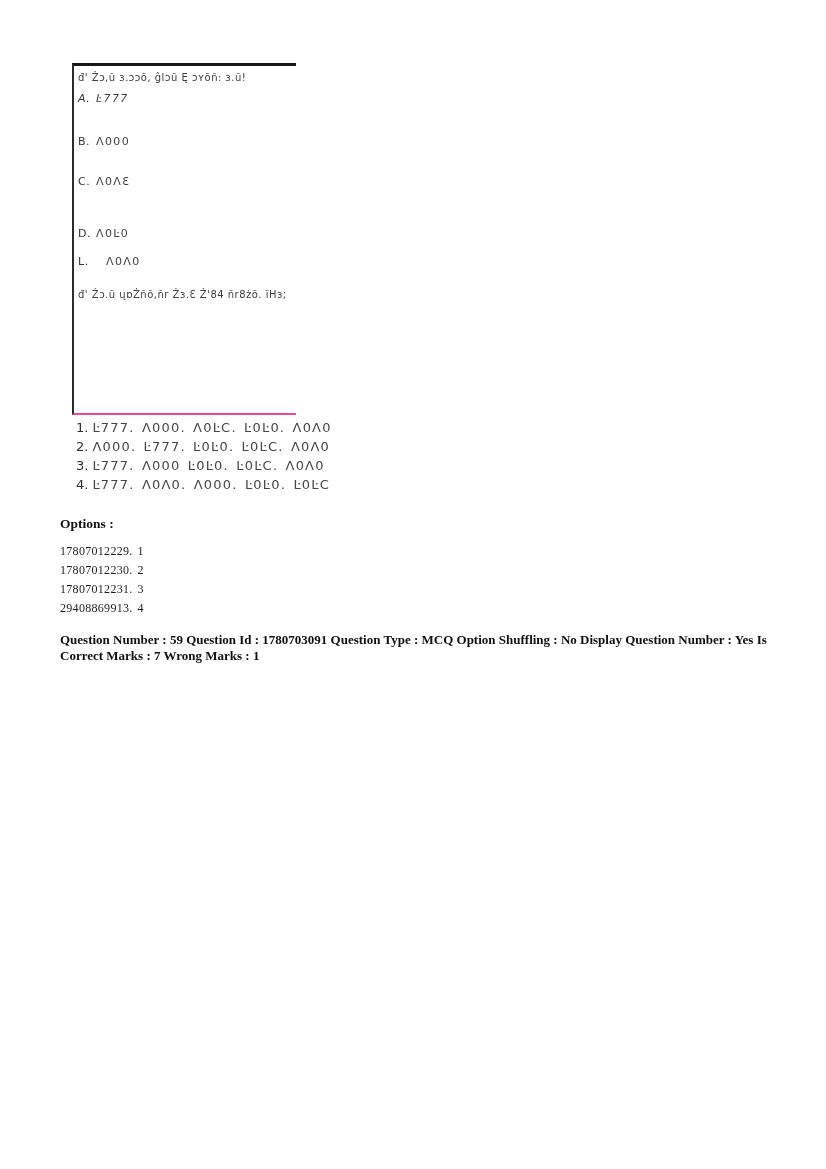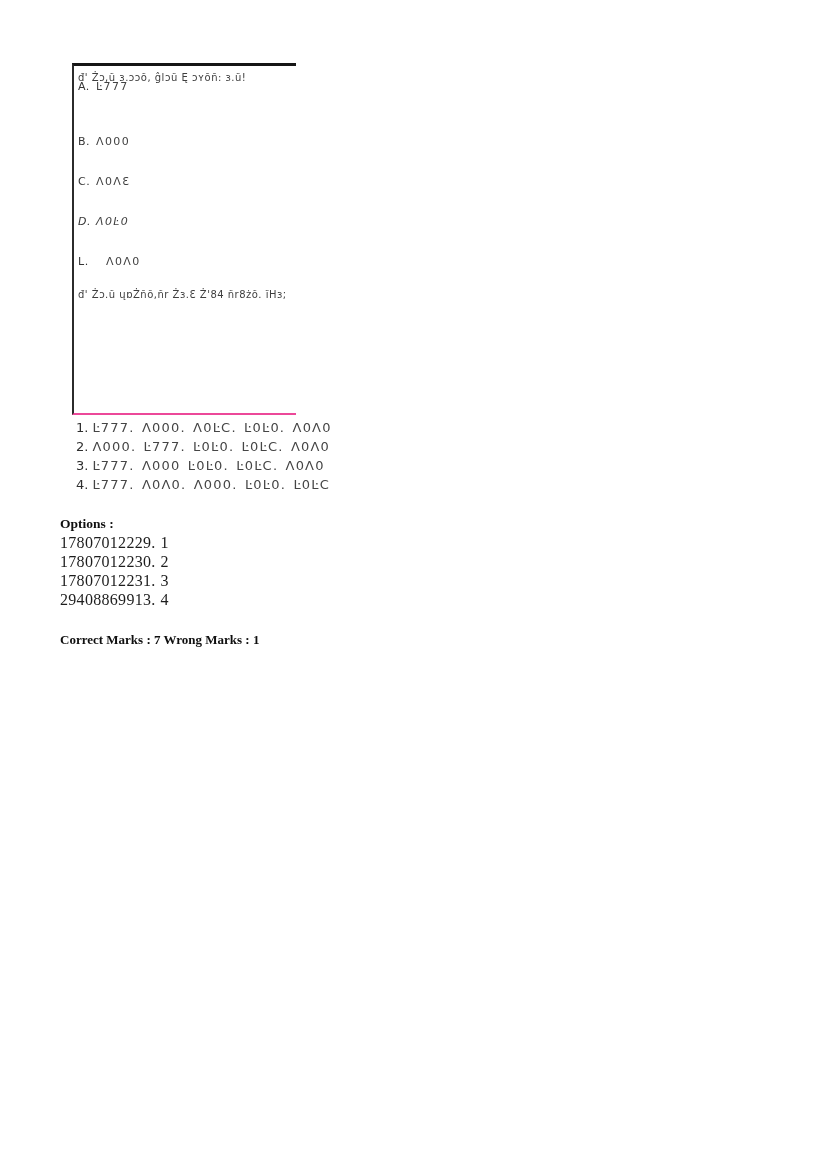--- a/index.html
+++ b/index.html
@@ -26,34 +26,34 @@
     letter-spacing:0.5px;
     white-space:nowrap;
   }
   .qline{position:absolute;left:4px;font-size:10px;}
   .qline.top{top:6px;}
   .qline.bottom{top:223px;}
   .choice{position:absolute;left:4px;font-size:11px;}
   .choice .clabel{display:inline-block;width:18px;color:#353535;}
   .choice .cvalue{letter-spacing:1.4px;color:#424242;}
   .choice.e .cvalue{margin-left:10px;}
-  .c-a{top:14px;}
+  .c-a{top:26px;font-style:italic;}
   .c-b{top:69px;}
   .c-c{top:109px;}
-  .c-d{top:149px;font-style:italic;}
+  .c-d{top:161px;}
   .c-e{top:189px;}
   
   .answers{position:absolute;left:76px;top:420px;}
   .ans{height:19px;font-size:13px;color:#3a3a3a;white-space:nowrap;}
   .ans .anum{display:inline-block;margin-right:4px;color:#2e2e2e;}
   .ans .aval{letter-spacing:1.2px;word-spacing:2px;color:#454545;}
   
   .opts{position:absolute;left:60px;top:516px;font-family:"Liberation Serif", serif;}
-  .opts-heading{font-size:13.5px;font-weight:bold;color:#111;margin-bottom:2px;}
-  .opt-row{font-size:16px;color:#1d1d1d;height:19px;white-space:nowrap;}
+  .opts-heading{font-size:13.5px;font-weight:bold;color:#111;margin-bottom:12px;}
+  .opt-row{font-size:12px;color:#1d1d1d;height:19px;white-space:nowrap;}
   .opt-row .oid{letter-spacing:0.3px;}
   .opt-row .onum{margin-left:5px;}
   
   .meta{position:absolute;left:60px;top:632px;font-family:"Liberation Serif", serif;
         font-size:13px;font-weight:bold;color:#0f0f0f;line-height:16px;white-space:nowrap;}
   .meta .m-line{height:16px;}
 </style>
 </head>
 <body>
 
@@ -106,16 +106,17 @@
     </div>
     <div class="opt-row">
       <span class="oid">17807012231.</span><span class="onum">3</span>
     </div>
     <div class="opt-row">
       <span class="oid">29408869913.</span><span class="onum">4</span>
     </div>
   </div>
 
   <div class="meta">
+    <div class="m-line">Question Number : 59 Question Id : 1780703091 Question Type : MCQ Option Shuffling : No Display Question Number : Yes Is</div>
     <div class="m-line">Correct Marks : 7 Wrong Marks : 1</div>
   </div>
 
 </div>
 
 </body></html>

